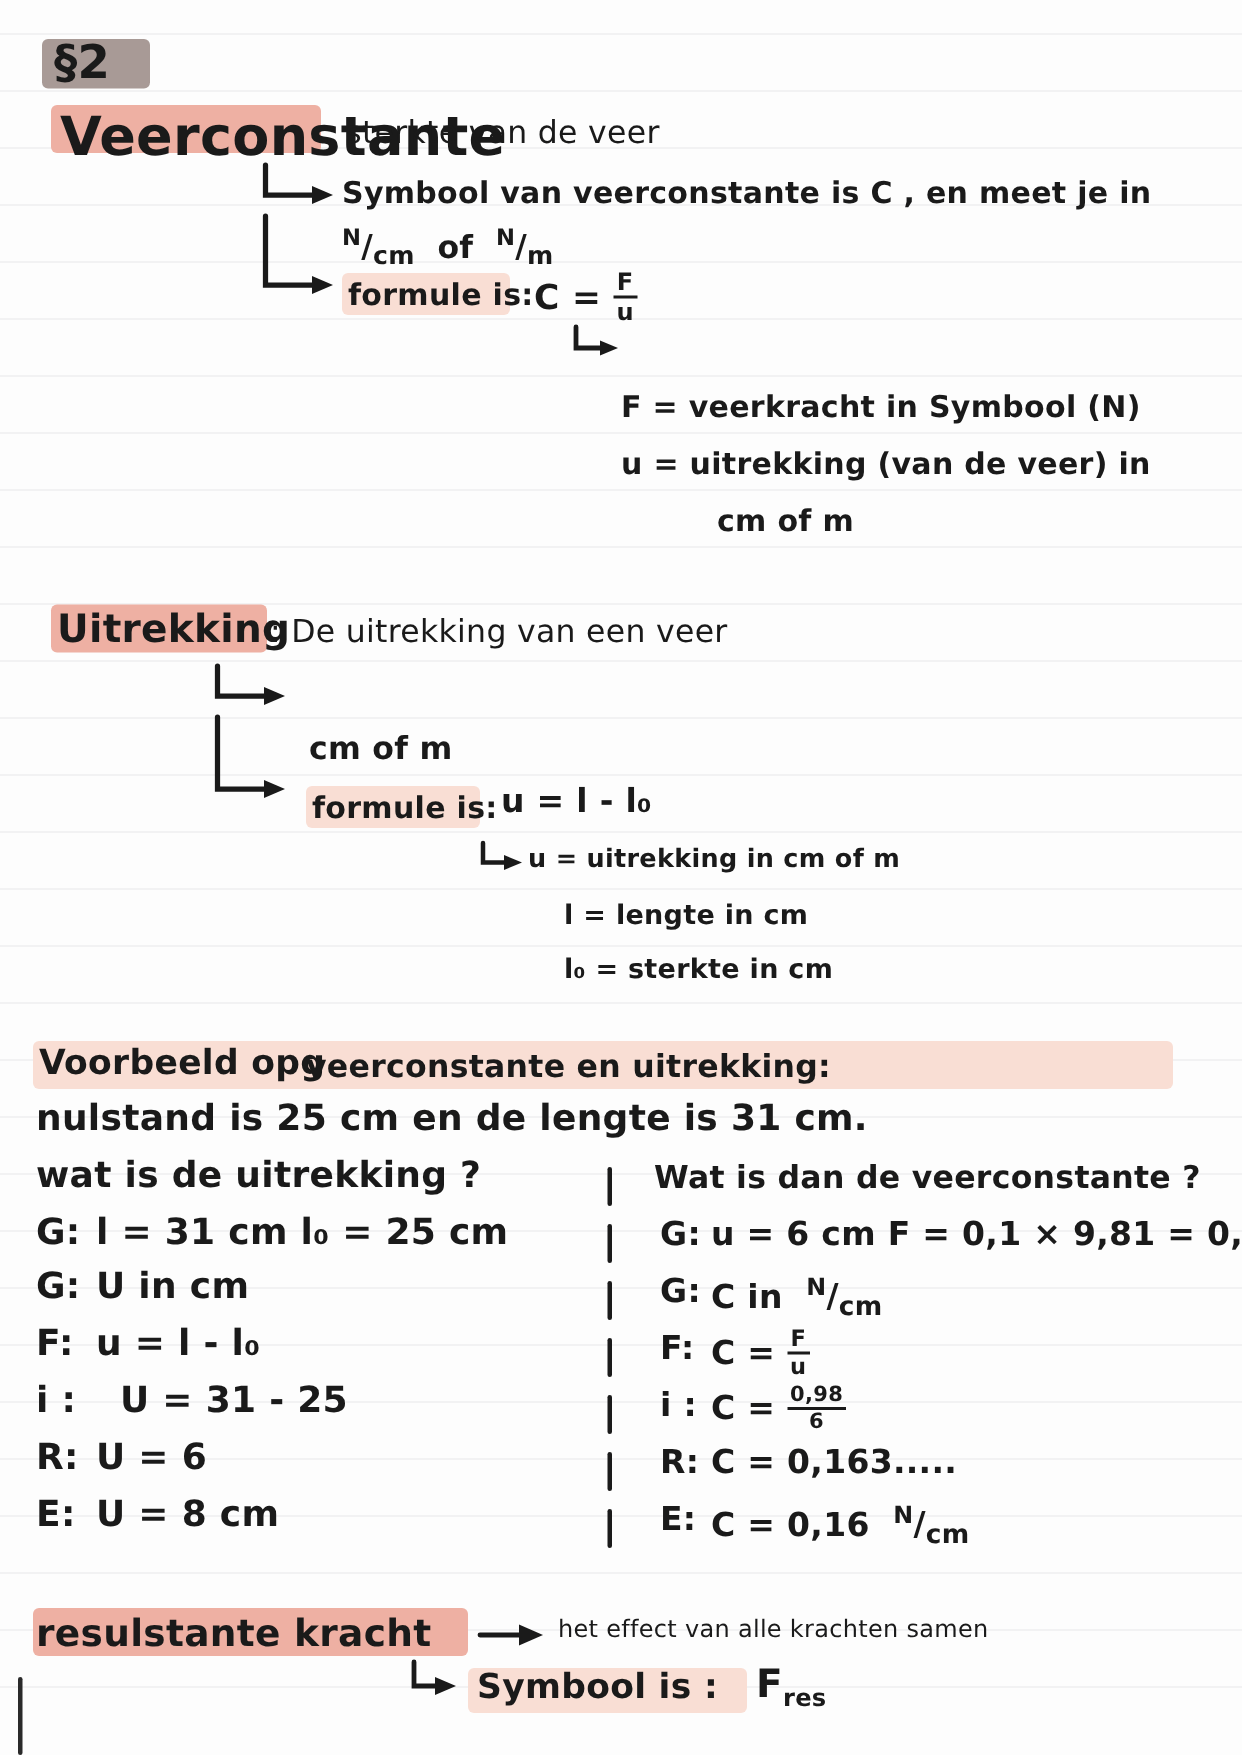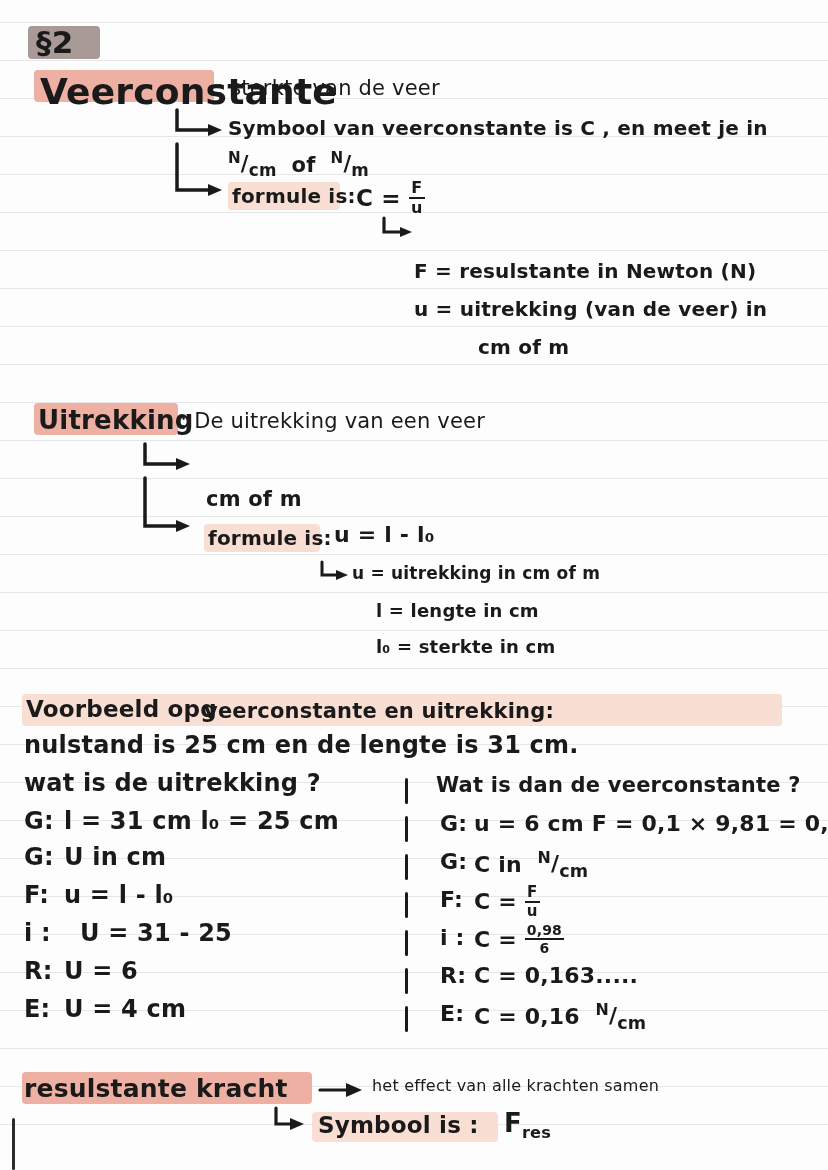--- a/index.html
+++ b/index.html
@@ -175,21 +175,21 @@
 
     <div class="hw" style="left:232px; top:186px; font-size:20px;">formule is:</div>
     <div class="hw" style="left:356px; top:180px; font-size:23px;">
       <span>C =</span>
       <span class="frac" style="font-size:16px;">
         <span class="num">F</span>
         <span class="den">u</span>
       </span>
     </div>
 
-    <div class="hw" style="left:414px; top:261px; font-size:20px;">F  =  resulstante in Newton (N)</div>
+    <div class="hw" style="left:414px; top:261px; font-size:20px;">F  =  veerkracht in Symbool (N)</div>
     <div class="hw" style="left:414px; top:299px; font-size:20px;">u  =  uitrekking (van de veer) in</div>
     <div class="hw" style="left:478px; top:337px; font-size:20px;">cm of m</div>
 
     <div class="hw" style="left:38px; top:407px; font-size:26px;">Uitrekking</div>
     <div class="hw" style="left:180px; top:411px; font-size:21px; font-weight:500;">: De uitrekking van een veer</div>
 
     <div class="hw" style="left:206px; top:489px; font-size:21px;">cm of m</div>
 
     <div class="hw" style="left:208px; top:528px; font-size:20px;">formule is:</div>
     <div class="hw" style="left:334px; top:524px; font-size:22px;">u = l - l₀</div>
@@ -215,21 +215,21 @@
     <div class="hw" style="left:24px; top:883px; font-size:24px;">F:</div>
     <div class="hw" style="left:64px; top:883px; font-size:24px;">u = l - l₀</div>
 
     <div class="hw" style="left:24px; top:921px; font-size:24px;">i :</div>
     <div class="hw" style="left:80px; top:921px; font-size:24px;">U = 31 - 25</div>
 
     <div class="hw" style="left:24px; top:959px; font-size:24px;">R:</div>
     <div class="hw" style="left:64px; top:959px; font-size:24px;">U = 6</div>
 
     <div class="hw" style="left:24px; top:997px; font-size:24px;">E:</div>
-    <div class="hw" style="left:64px; top:997px; font-size:24px;">U = 4 cm</div>
+    <div class="hw" style="left:64px; top:997px; font-size:24px;">U = 8 cm</div>
 
     <div class="hw" style="left:440px; top:813px; font-size:22px;">G:</div>
     <div class="hw" style="left:474px; top:813px; font-size:22px;">u = 6 cm   F = 0,1 × 9,81 = 0,98 N</div>
 
     <div class="hw" style="left:440px; top:851px; font-size:22px;">G:</div>
     <div class="hw" style="left:474px; top:851px; font-size:22px;">
       <span>C in&nbsp;</span>
       <span class="unit"><span class="u-n">N</span><span class="u-s">/</span><span class="u-d">cm</span></span>
     </div>
 

